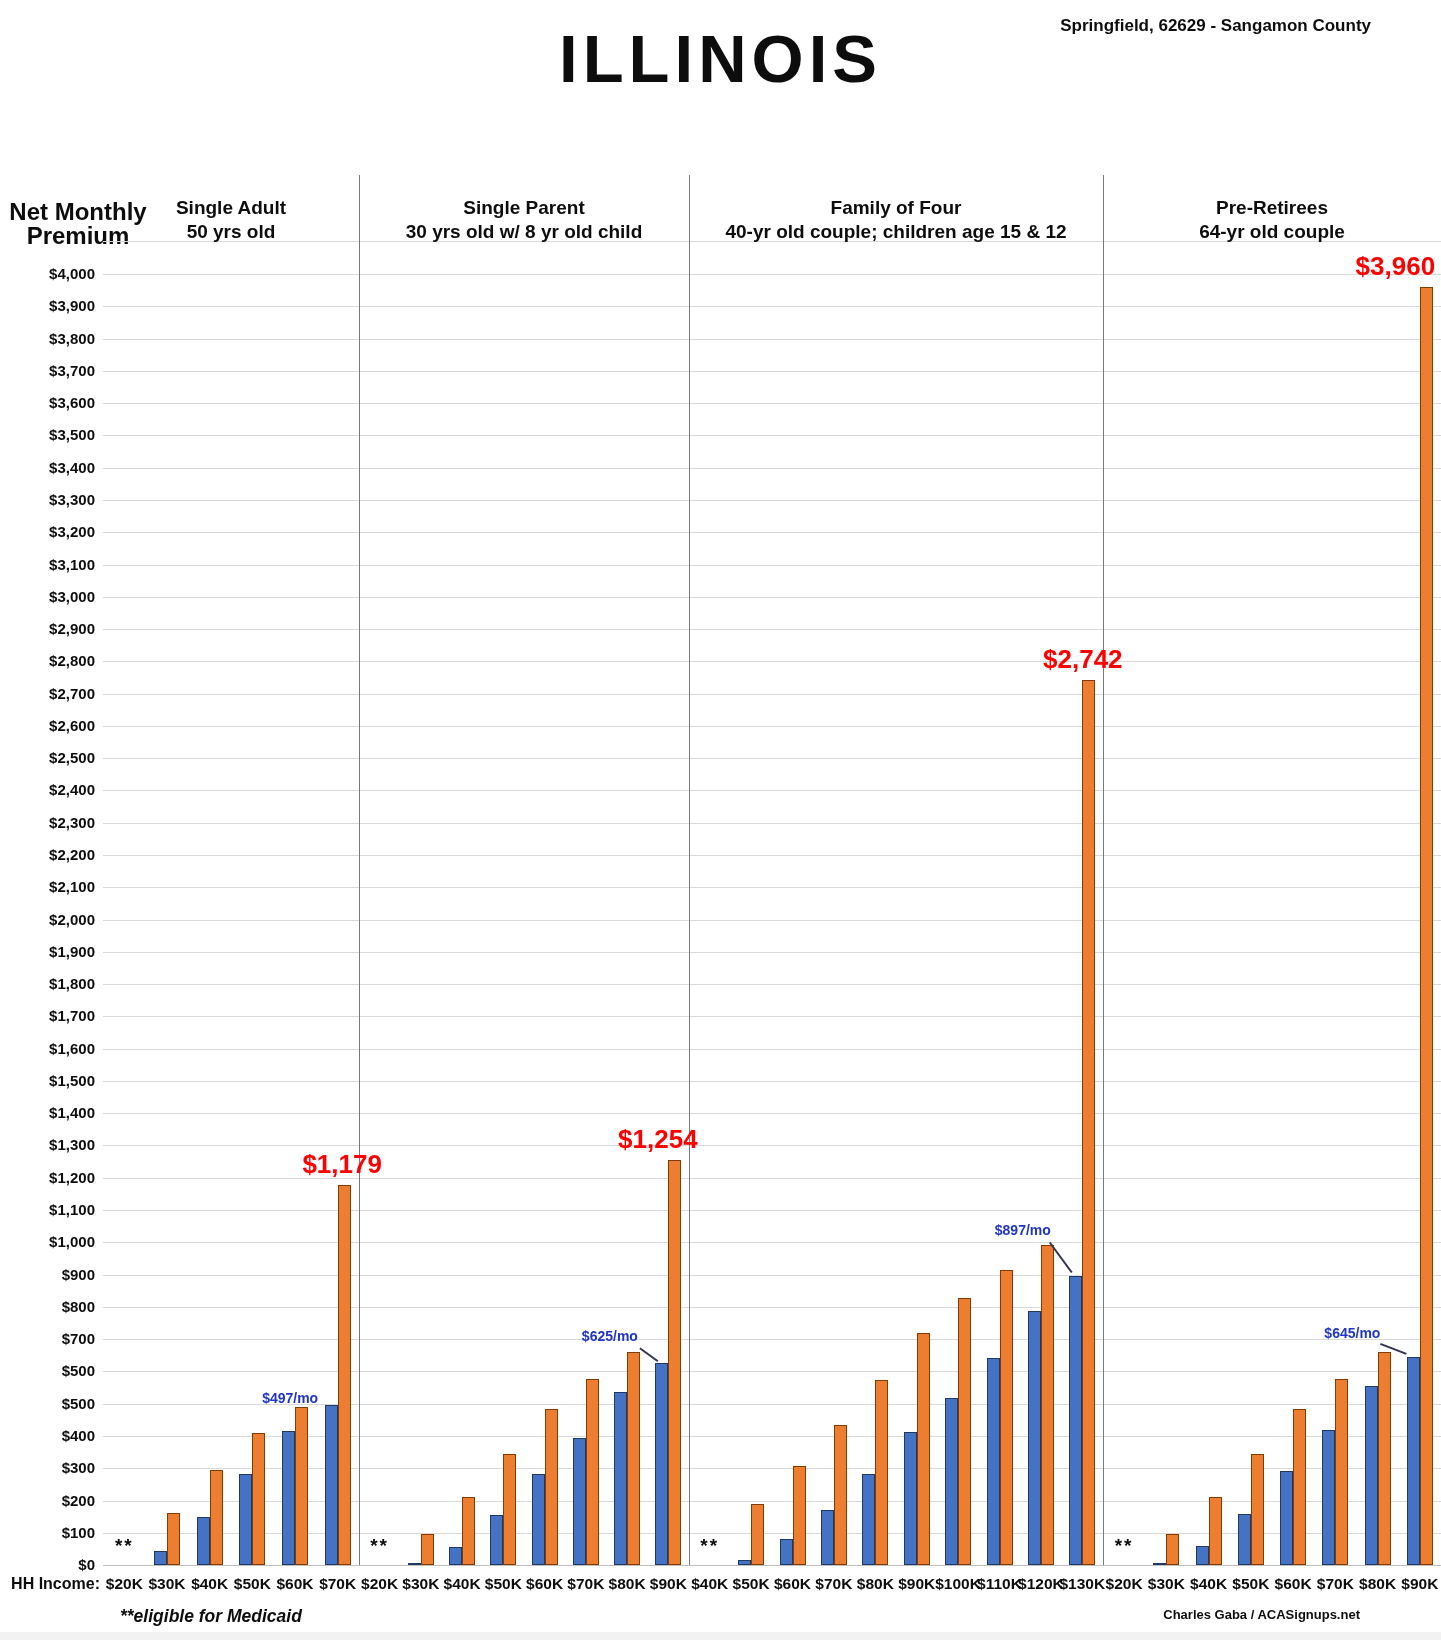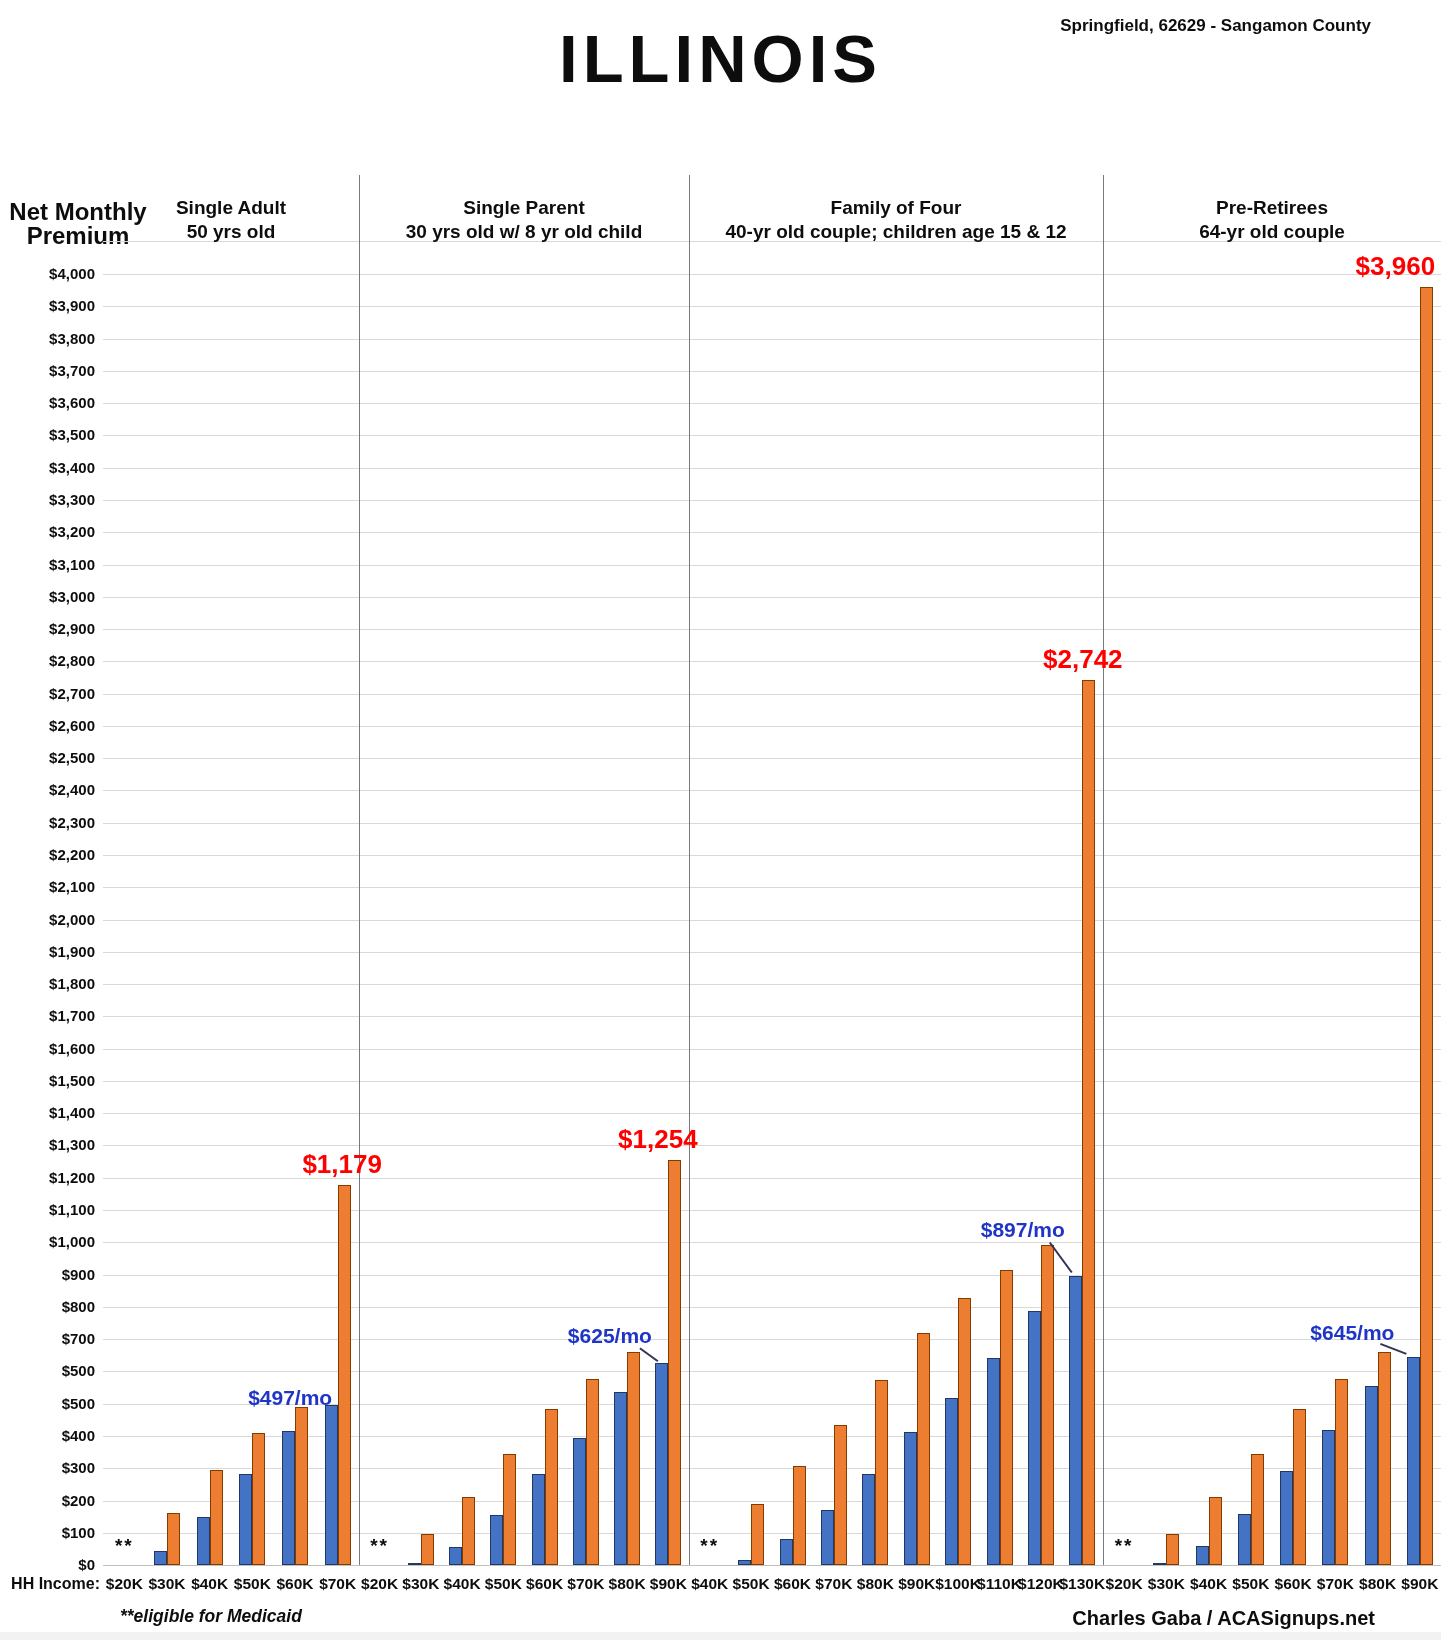--- a/index.html
+++ b/index.html
@@ -19,23 +19,23 @@
   .grid.axis0{background:#bfbfbf;}
   .divider{position:absolute;width:1px;background:#7a7a7a;}
   .ylab{position:absolute;font-size:15px;font-weight:bold;text-align:right;width:92px;}
   .bar{position:absolute;box-sizing:border-box;}
   .bar.blue{background:#4472C4;border:1px solid #1F3864;}
   .bar.orange{background:#ED7D31;border:1px solid #833C00;}
   .inc{position:absolute;font-size:15.5px;font-weight:bold;text-align:center;white-space:nowrap;}
   #hh-label{top:1575px;left:0;width:100px;text-align:right;font-size:16px;font-weight:bold;}
   .star{position:absolute;font-size:19px;font-weight:bold;letter-spacing:2px;text-align:center;}
   .ann-red{position:absolute;font-size:26px;font-weight:bold;white-space:nowrap;transform:translateX(-50%);}
-  .ann-blue{position:absolute;font-size:21px;font-weight:bold;white-space:nowrap;transform:translate(-50%,-50%);}
+  .ann-blue{position:absolute;font-size:14px;font-weight:bold;white-space:nowrap;transform:translate(-50%,-50%);}
   #footnote{top:1606px;left:120px;font-size:17.5px;font-weight:bold;font-style:italic;}
-  #credit{top:1607px;right:66px;font-size:20px;font-weight:bold;text-align:right;}
+  #credit{top:1607px;right:81px;font-size:13px;font-weight:bold;text-align:right;}
   #legend{top:1610px;left:485px;display:flex;gap:26px;align-items:center;}
   .leg-item{display:flex;align-items:center;gap:7px;font-size:17px;font-weight:bold;}
   .leg-swatch{width:14px;height:14px;display:inline-block;box-sizing:border-box;}
   #leg-sw-with{background:#4472C4;border:1px solid #1F3864;}
   #leg-sw-without{background:#ED7D31;border:1px solid #833C00;}
   #bottom-strip{left:0;bottom:0;width:1441px;height:8px;background:#f2f2f2;}
   #arrow-layer{position:absolute;left:0;top:0;width:1441px;height:1640px;pointer-events:none;}
 </style>
 </head>
 <body>

